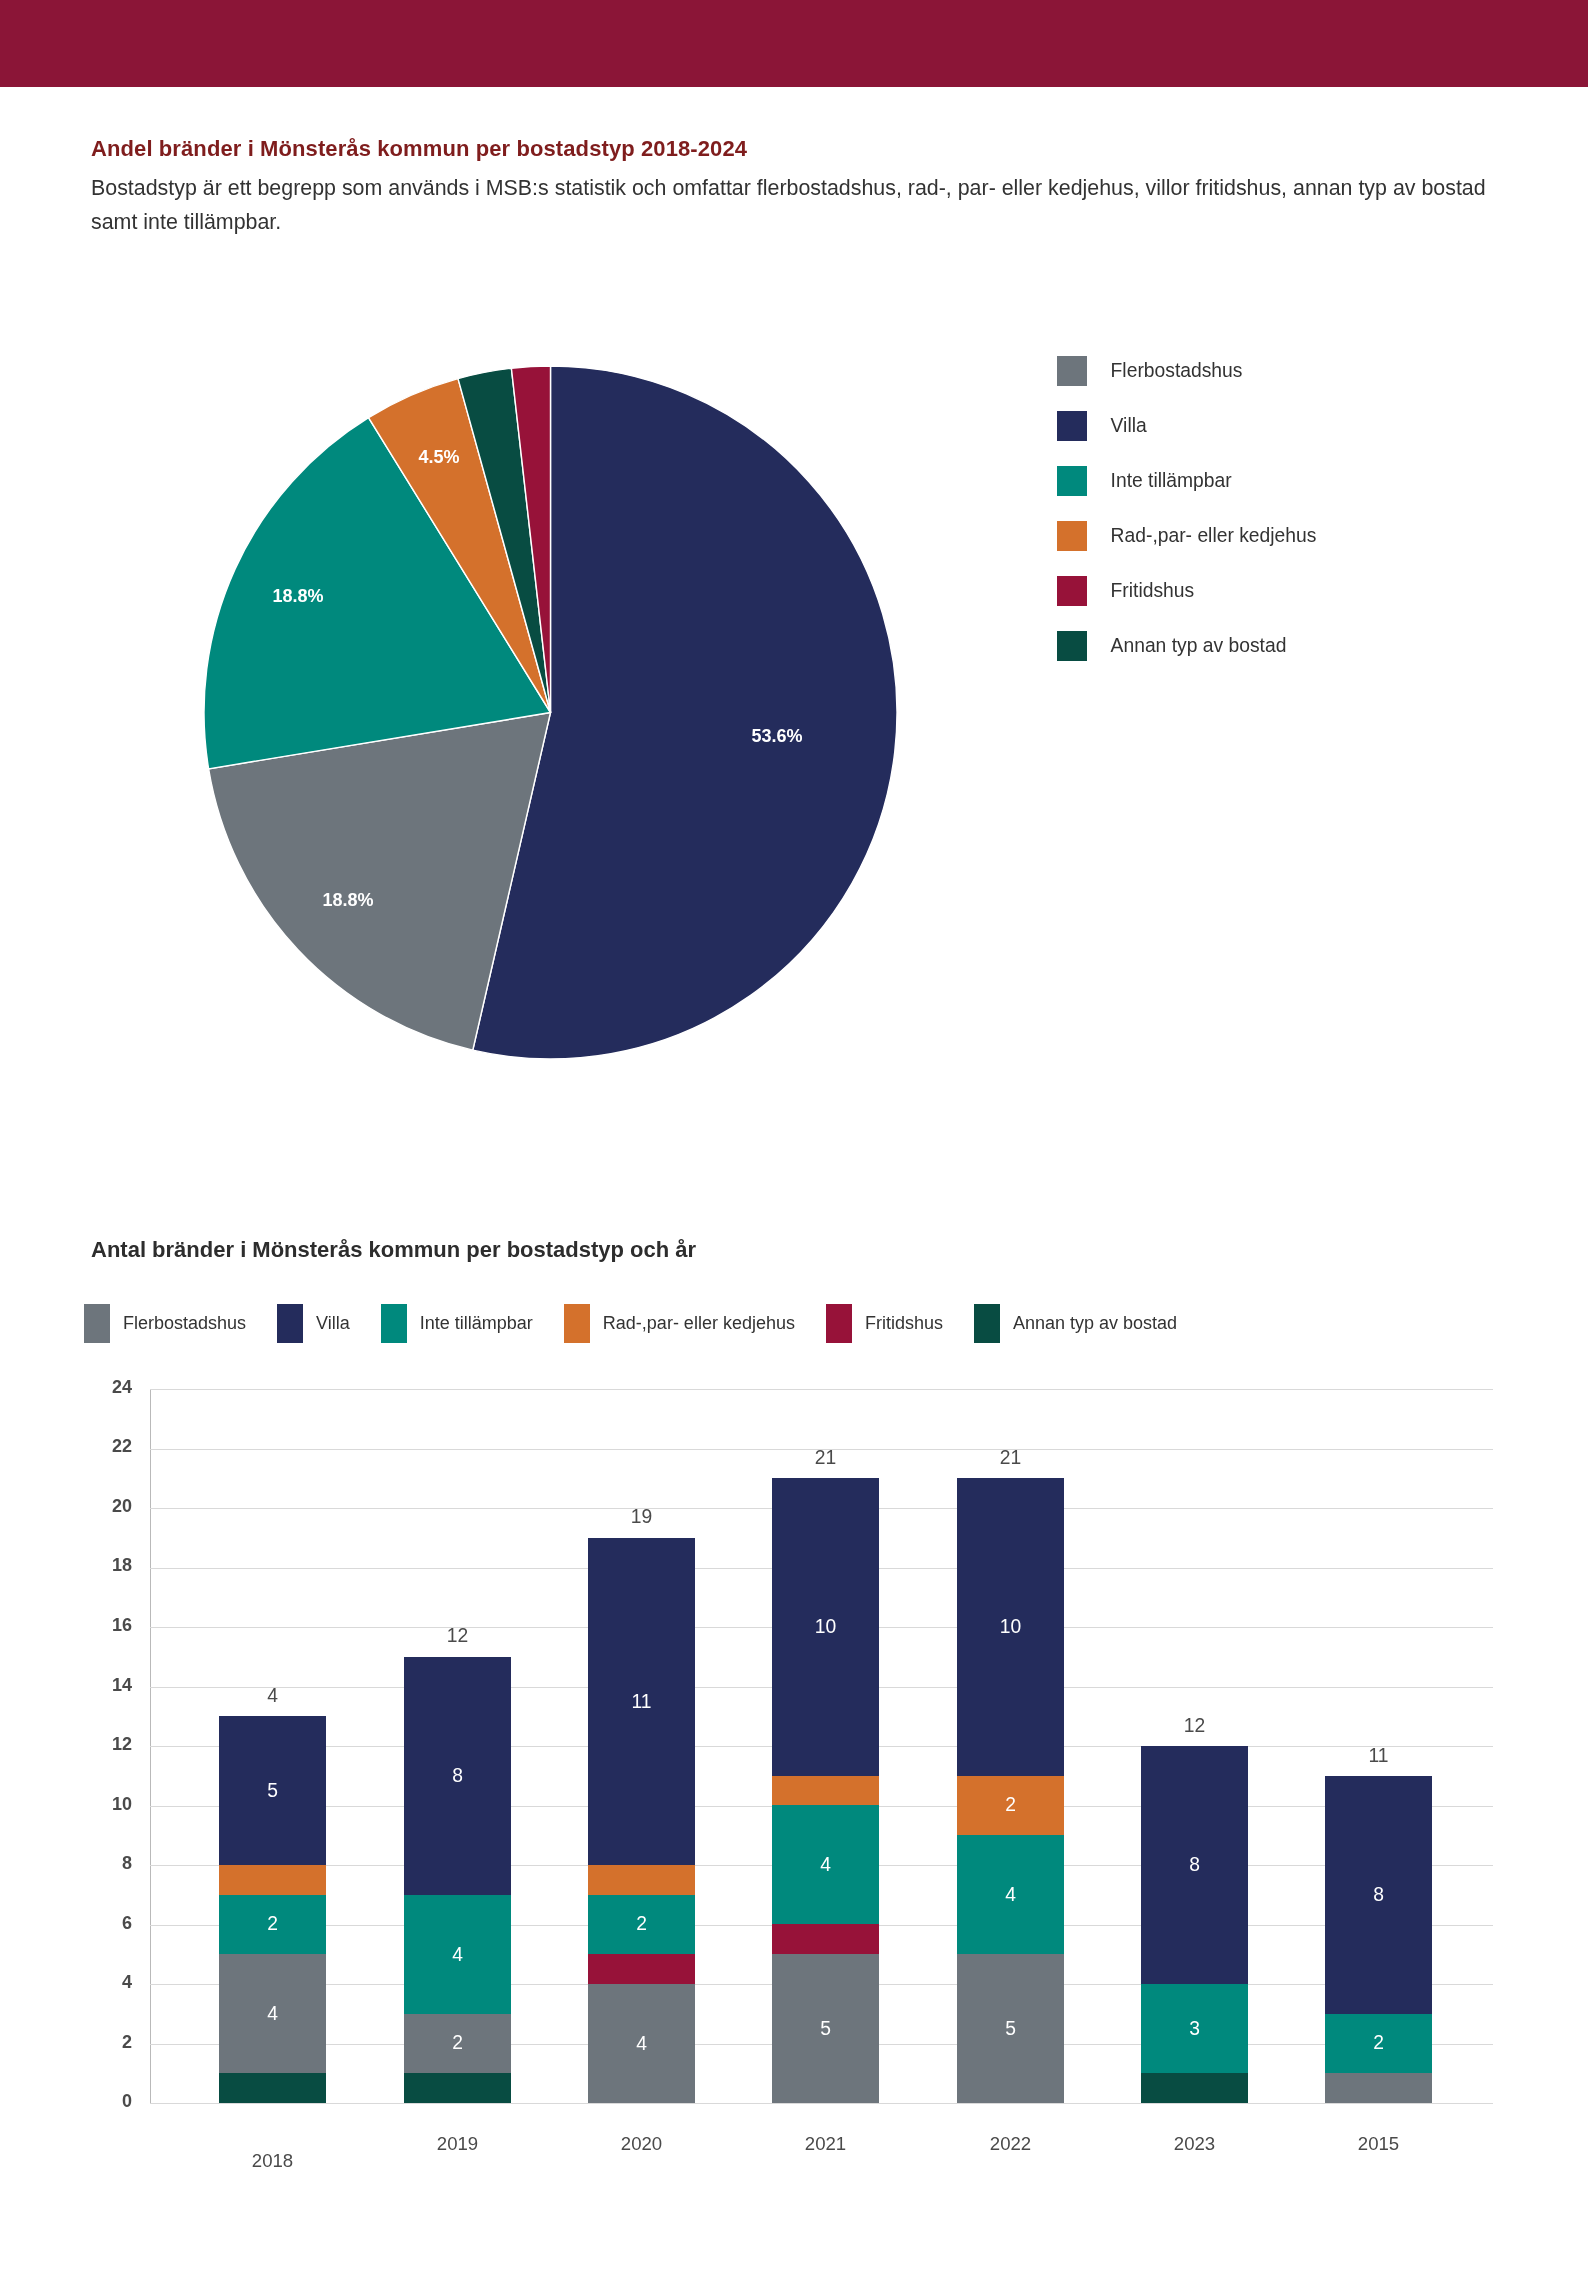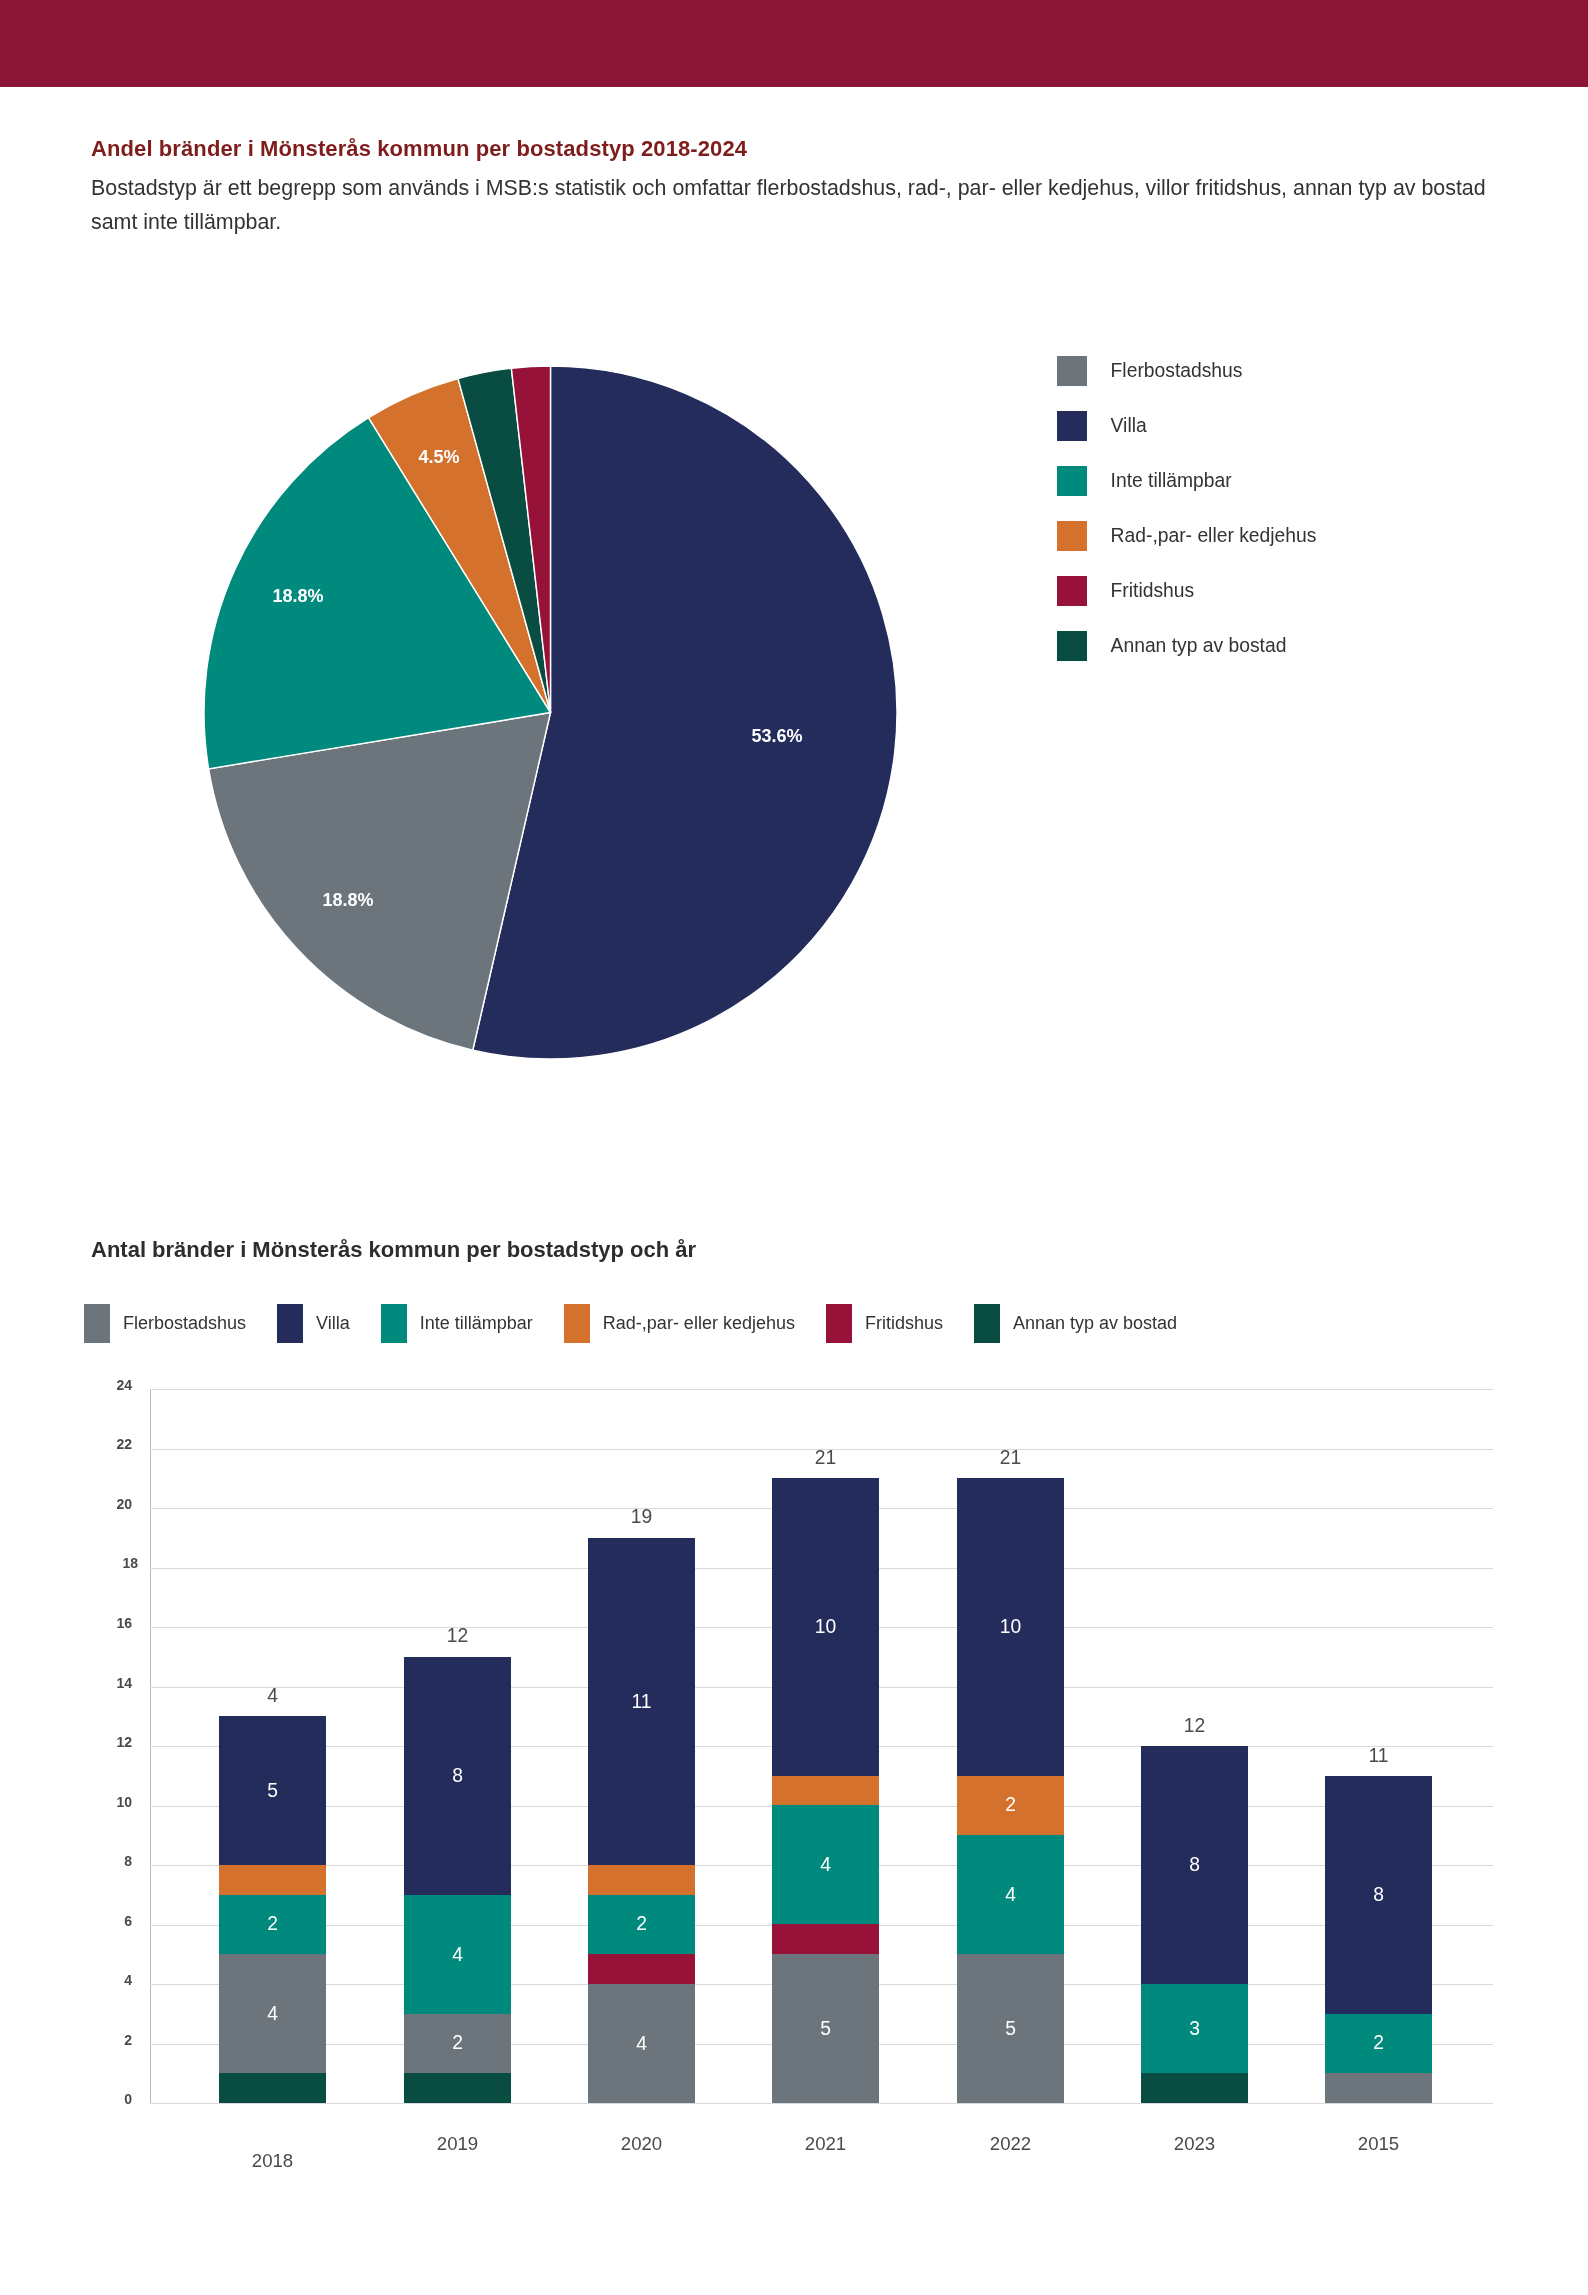--- a/index.html
+++ b/index.html
@@ -128,21 +128,21 @@
   .axis-bottom {
     position: absolute;
     left: 150px; top: 724px;
     width: 1343px; height: 1.4px;
     background: #b9b9b9;
   }
   .ytick {
     position: absolute;
     width: 46px;
     text-align: right;
-    font-size: 14px;
+    font-size: 18px;
     color: #4a4a4a;
     font-weight: bold;
   }
   .xtick {
     position: absolute;
     width: 143px;
     text-align: center;
     font-size: 18.6px;
     color: #4a4a4a;
   }
@@ -260,21 +260,21 @@
   <div id="yticks">
       <div class="ytick" style="left: 86px; top: 712px;">0</div>
       <div class="ytick" style="left: 86px; top: 653px;">2</div>
       <div class="ytick" style="left: 86px; top: 593px;">4</div>
       <div class="ytick" style="left: 86px; top: 534px;">6</div>
       <div class="ytick" style="left: 86px; top: 474px;">8</div>
       <div class="ytick" style="left: 86px; top: 415px;">10</div>
       <div class="ytick" style="left: 86px; top: 355px;">12</div>
       <div class="ytick" style="left: 86px; top: 296px;">14</div>
       <div class="ytick" style="left: 86px; top: 236px;">16</div>
-      <div class="ytick" style="left: 92px; top: 176px;">18</div>
+      <div class="ytick" style="left: 86px; top: 176px;">18</div>
       <div class="ytick" style="left: 86px; top: 117px;">20</div>
       <div class="ytick" style="left: 86px; top: 57px;">22</div>
       <div class="ytick" style="left: 86px; top: -2.1px;">24</div>
     </div>
   <div id="plot">
       <div class="gridline" style="top: 714px;"></div>
       <div class="gridline" style="top: 655px;"></div>
       <div class="gridline" style="top: 595px;"></div>
       <div class="gridline" style="top: 536px;"></div>
       <div class="gridline" style="top: 476px;"></div>

